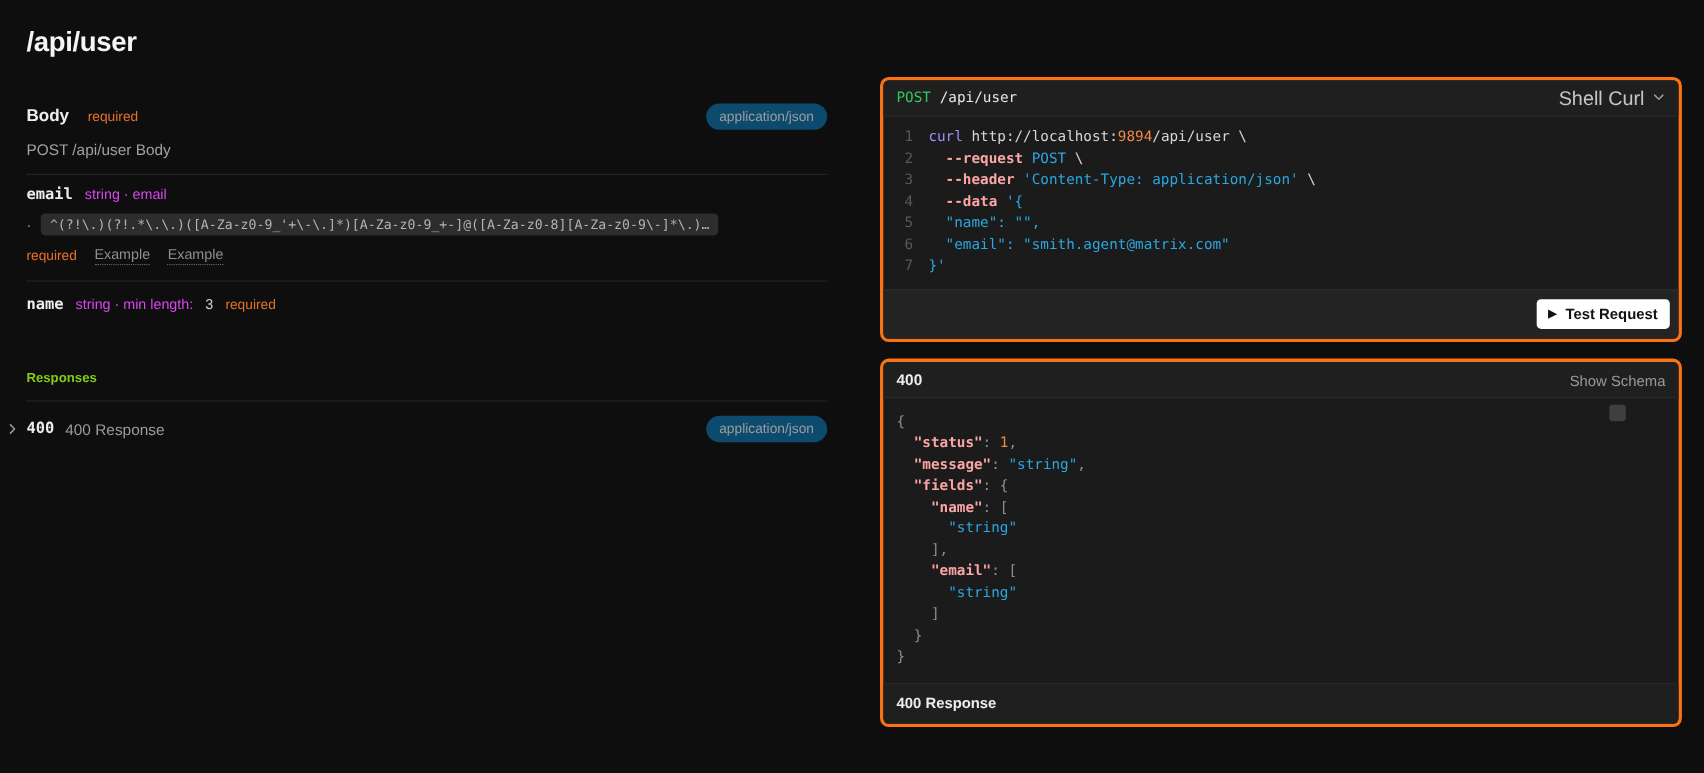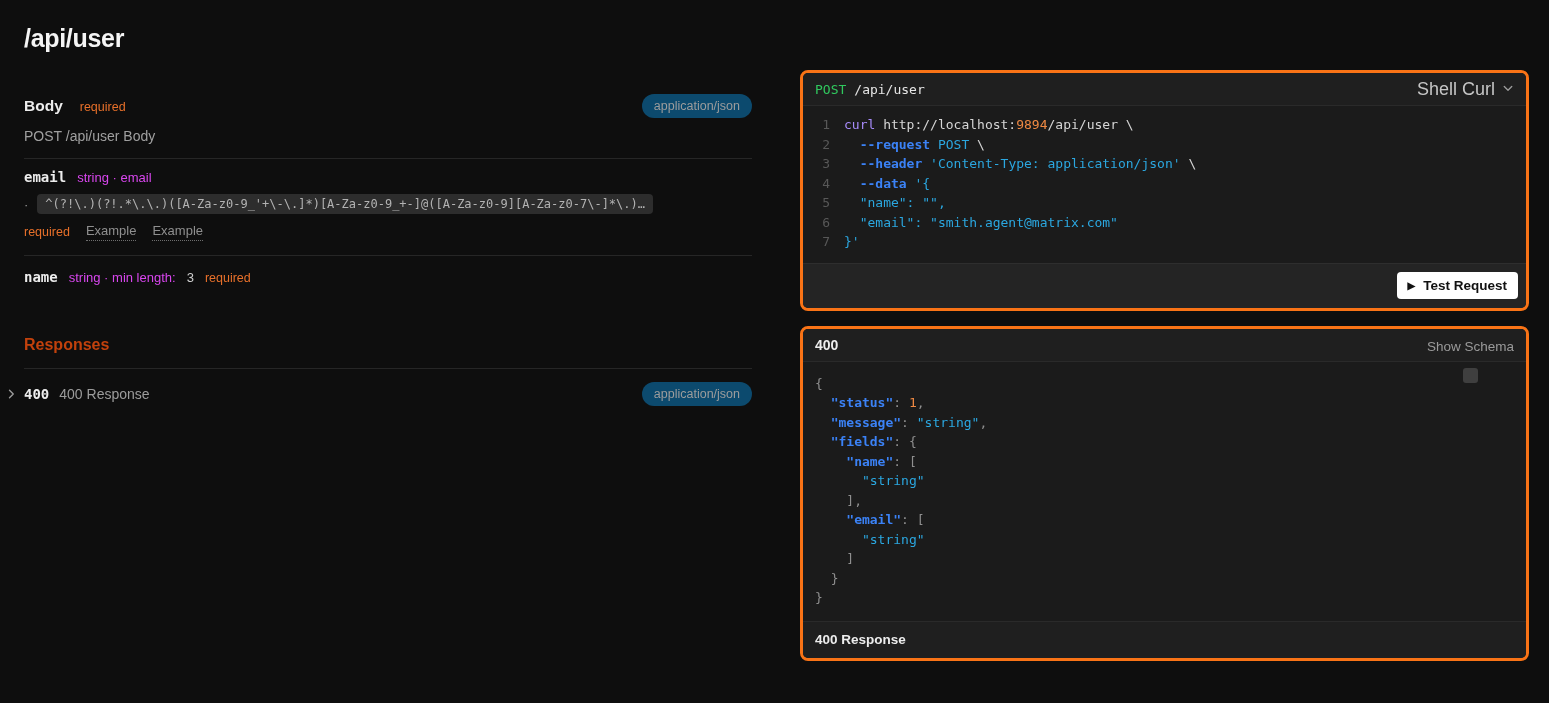--- a/index.html
+++ b/index.html
@@ -42,21 +42,21 @@
     white-space: nowrap; overflow: hidden; max-width: 719px;
   }
   .flags-row { margin-top: 9px; display: flex; align-items: center; gap: 16px; }
   .example-btn {
     background: none; border: none; font-family: "Liberation Sans", sans-serif;
     font-size: 13px; color: #8f8f8f; padding: 0 0 2px 0;
     border-bottom: 1px dotted #6e6e6e; cursor: pointer;
   }
   .name-field-row { padding: 13px 0 14px; display: flex; align-items: baseline; gap: 11px; }
 
-  .responses-heading { margin-top: 37px; font-size: 16px; font-weight: 700; color: #c2410c; }
+  .responses-heading { margin-top: 37px; font-size: 12px; font-weight: 700; color: #84cc16; }
   .response-row { padding: 13px 0; display: flex; align-items: center; cursor: pointer; }
   .chevron-right { margin-left: -19px; width: 19px; display: flex; align-items: center; flex-shrink: 0; }
   .response-code { font-size: 14px; font-weight: 700; color: #ededed; }
   .response-label { font-size: 14px; color: #9c9c9c; margin-left: 10px; flex: 1; }
 
   
   .right-col { position: absolute; left: 800px; top: 70px; width: 729px; }
   .panel { background: #1b1b1b; border: 3px solid #f97316; border-radius: 8px; overflow: hidden; }
   .panel-header {
     background: #1f1f1f; border-bottom: 1px solid #2a2a2a;
@@ -71,21 +71,21 @@
 
   .code-area { padding: 9px 12px 11px; }
   .code-line { display: flex; line-height: 19.5px; font-family: "DejaVu Sans Mono", "Liberation Mono", monospace; font-size: 13px; }
   .ln { width: 15px; text-align: right; color: #585858; margin-right: 14px; flex-shrink: 0; }
   .lc { white-space: pre; }
   .tk-pu { color: #a78bfa; }
   .tk-or { color: #ef8943; }
   .tk-bl { color: #2ba7e0; }
   .tk-wh { color: #d6d6d6; }
   .tk-mk { color: #8f8f8f; }
-  .tk-bd { color: #3b82f6; font-weight: 700; }
+  .tk-bd { color: #fca5a5; font-weight: 700; }
 
   .request-footer {
     background: #242424; border-top: 1px solid #2e2e2e; height: 45px;
     display: flex; align-items: center; justify-content: flex-end; padding: 0 8px;
   }
   .test-btn {
     background: #ffffff; color: #111111; border: none; border-radius: 4px;
     padding: 6px 11px; font-size: 13.5px; font-weight: 600;
     display: flex; align-items: center; gap: 8px; cursor: pointer;
     font-family: "Liberation Sans", sans-serif;
@@ -124,21 +124,21 @@
 
   <hr class="divider">
 
   <div>
     <div class="field-name-row">
       <span class="field-name mono">email</span>
       <span class="field-meta">string · email</span>
     </div>
     <div class="pattern-row">
       <span class="pattern-dot">·</span>
-      <span class="pattern-chip mono">^(?!\.)(?!.*\.\.)([A-Za-z0-9_'+\-\.]*)[A-Za-z0-9_+-]@([A-Za-z0-9][A-Za-z0-7\-]*\.)…</span>
+      <span class="pattern-chip mono">^(?!\.)(?!.*\.\.)([A-Za-z0-9_'+\-\.]*)[A-Za-z0-9_+-]@([A-Za-z0-8][A-Za-z0-9\-]*\.)…</span>
     </div>
     <div class="flags-row">
       <span class="required-badge">required</span>
       <button class="example-btn">Example</button>
       <button class="example-btn">Example</button>
     </div>
   </div>
 
   <hr class="divider">
 

